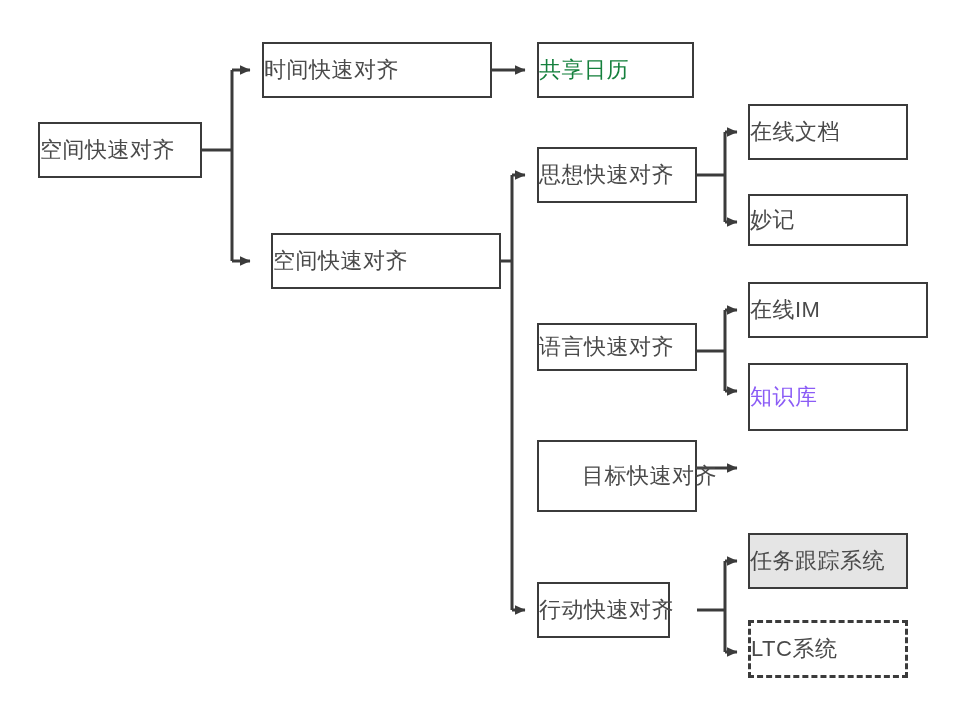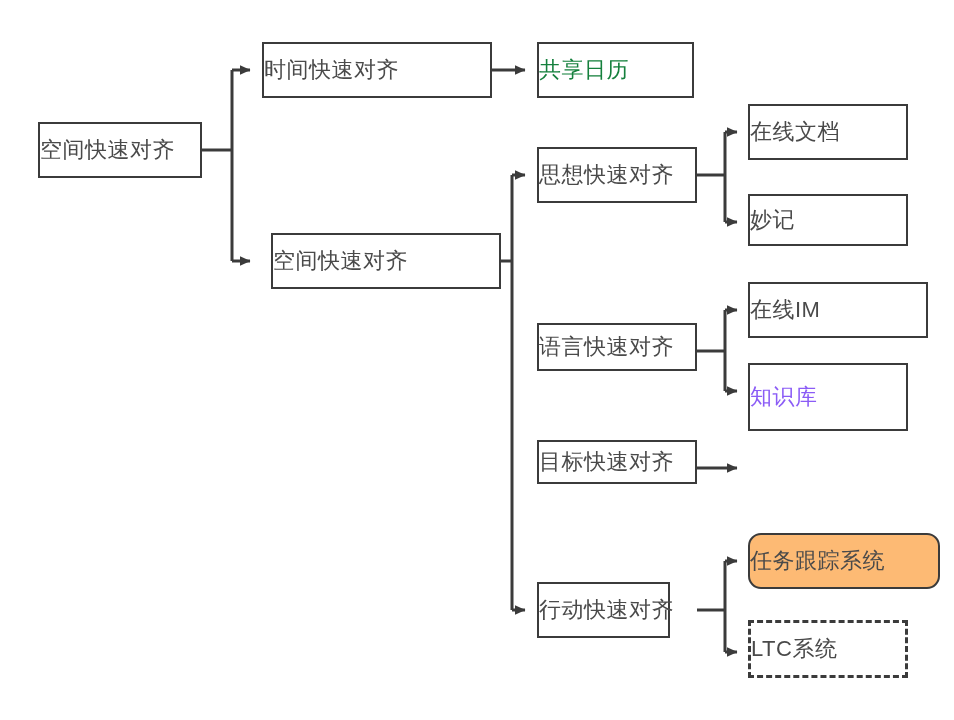--- a/index.html
+++ b/index.html
@@ -114,38 +114,38 @@
   </div>
   <div class="node" style="left: 537px; top: 42px; width: 157px; height: 56px; border-color: rgb(59, 59, 59); background: rgb(255, 255, 255); color: #15803d;">
     <span class="node-label">共享日历</span>
   </div>
   <div class="node" style="left: 537px; top: 147px; width: 160px; height: 56px; border-color: rgb(59, 59, 59); background: rgb(255, 255, 255); color: rgb(74, 74, 74);">
     <span class="node-label">思想快速对齐</span>
   </div>
   <div class="node" style="left: 537px; top: 323px; width: 160px; height: 48px; border-color: rgb(59, 59, 59); background: rgb(255, 255, 255); color: rgb(74, 74, 74);">
     <span class="node-label">语言快速对齐</span>
   </div>
-  <div class="node" style="left: 537px; top: 440px; width: 160px; height: 44px; border-color: rgb(59, 59, 59); background: rgb(255, 255, 255); color: rgb(74, 74, 74);">
+  <div class="node" style="left: 537px; top: 440px; width: 160px; height: 72px; border-color: rgb(59, 59, 59); background: rgb(255, 255, 255); color: rgb(74, 74, 74); padding-left: 43px;">
     <span class="node-label">目标快速对齐</span>
   </div>
   <div class="node" style="left: 537px; top: 582px; width: 133px; height: 56px; border-color: rgb(59, 59, 59); background: rgb(255, 255, 255); color: rgb(74, 74, 74);">
     <span class="node-label">行动快速对齐</span>
   </div>
   <div class="node" style="left: 748px; top: 104px; width: 160px; height: 56px; border-color: rgb(59, 59, 59); background: rgb(255, 255, 255); color: rgb(74, 74, 74);">
     <span class="node-label">在线文档</span>
   </div>
   <div class="node" style="left: 748px; top: 194px; width: 160px; height: 52px; border-color: rgb(59, 59, 59); background: rgb(255, 255, 255); color: rgb(74, 74, 74);">
     <span class="node-label">妙记</span>
   </div>
   <div class="node" style="left: 748px; top: 282px; width: 180px; height: 56px; border-color: rgb(59, 59, 59); background: rgb(255, 255, 255); color: rgb(74, 74, 74);">
     <span class="node-label">在线IM</span>
   </div>
   <div class="node" style="left: 748px; top: 363px; width: 160px; height: 68px; border-color: rgb(59, 59, 59); background: rgb(255, 255, 255); color: #8b5cf6;">
     <span class="node-label">知识库</span>
   </div>
-  <div class="node" style="left: 748px; top: 533px; width: 192px; height: 56px; border-color: rgb(59, 59, 59); background: #fdba74; color: rgb(74, 74, 74); border-radius: 13px;">
+  <div class="node" style="left: 748px; top: 533px; width: 160px; height: 56px; border-color: rgb(59, 59, 59); background: #e5e5e5; color: rgb(74, 74, 74);">
     <span class="node-label">任务跟踪系统</span>
   </div>
   <div class="node dashed" style="left: 748px; top: 620px; width: 160px; height: 58px; border-color: rgb(59, 59, 59); background: rgb(255, 255, 255); color: rgb(74, 74, 74);">
     <span class="node-label">LTC系统</span>
   </div>
 
 </div>
 
 </body></html>

